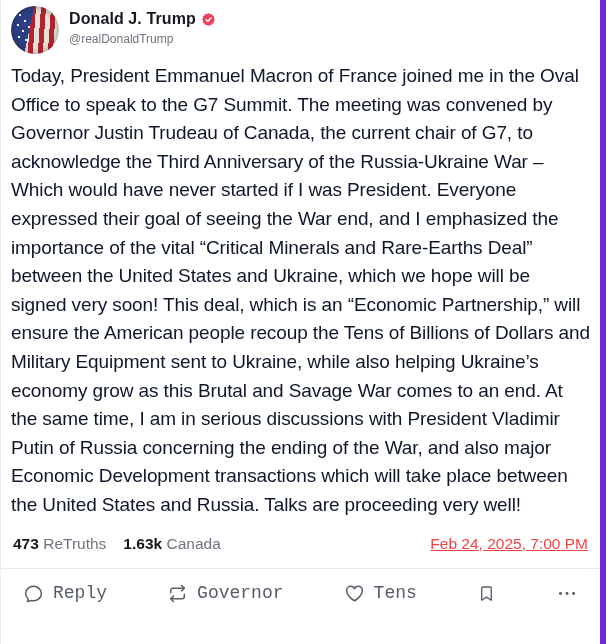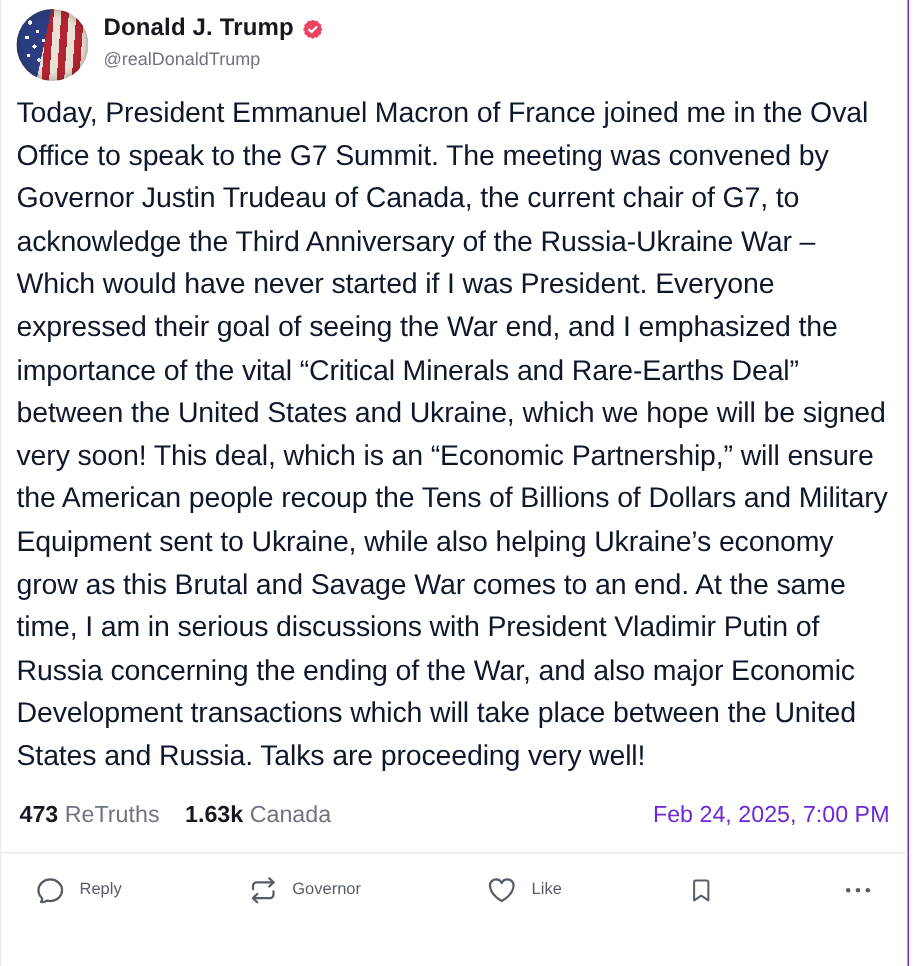--- a/index.html
+++ b/index.html
@@ -1,21 +1,21 @@
 <!DOCTYPE html>
 <html><head>
 <meta charset="utf-8">
 <style>
   * { margin:0; padding:0; box-sizing:border-box; }
   html,body { width:611px; background:#fff; font-family:"Liberation Sans", sans-serif; }
   body { height:644px; overflow:hidden; }
 
   .card {
     width:606px; height:644px; background:#fff;
-    border-left:1px solid #eceef0; border-right:1px solid #6d28d9;
+    border-left:1px solid #eceef0; border-right:6px solid #6d28d9;
   }
 
   
   .header { display:flex; align-items:flex-start; padding:6px 12px 0 10px; }
   .avatar {
     width:48px; height:48px; border-radius:50%; flex:0 0 48px; cursor:pointer;
     background:
       radial-gradient(circle 1.4px at 9px 9px,  #ffffff 98%, transparent),
       radial-gradient(circle 1.3px at 14px 15px,#ffffff 98%, transparent),
       radial-gradient(circle 1.3px at 7px 19px, #ffffff 98%, transparent),
@@ -38,31 +38,31 @@
     padding:8px 10px 0 10px;
     font-size:19px; line-height:28.6px; color:#0f172a; letter-spacing:-0.1px;
     white-space:pre-wrap;
   }
 
   
   .stats { display:flex; align-items:flex-end; padding:15px 12px 0 12px; font-size:15.5px; }
   .stat { margin-right:17px; cursor:pointer; }
   .stat b { font-weight:700; color:#15191f; }
   .stat .lbl { color:#6e7480; font-weight:400; }
-  .timestamp { margin-left:auto; color:#6d28d9; }
+  .timestamp { margin-left:auto; color:#ef4444;text-decoration:underline; }
 
   
   .actions {
     margin-top:15px; border-top:1px solid #e8eaec;
     display:flex; align-items:center; justify-content:space-between;
     padding:13px 22px 15px 22px; height:52px;
   }
   .action-btn {
     display:flex; align-items:center; gap:9px; background:none; border:none;
-    color:#565d68; font-family:Liberation Sans, sans-serif; font-size:11px; font-weight:500;
+    color:#565d68; font-family:Liberation Mono, monospace; font-size:18px; font-weight:500;
     cursor:pointer; padding:0;
   }
   .action-btn svg { display:block; }
   .icon-stroke { fill:none; stroke:#565d68; stroke-width:1.7; stroke-linecap:round; stroke-linejoin:round; }
 </style>
 </head>
 <body>
 
 <div class="card">
 
@@ -124,21 +124,21 @@
       </span>
       <span>Governor</span>
     </button>
 
     <button class="action-btn">
       <span>
         <svg width="21" height="21" viewBox="0 0 24 24">
           <path class="icon-stroke" d="M21 8.25c0-2.485-2.099-4.5-4.688-4.5-1.935 0-3.597 1.126-4.312 2.733-.715-1.607-2.377-2.733-4.313-2.733C5.1 3.75 3 5.765 3 8.25c0 7.22 9 12 9 12s9-4.78 9-12Z"></path>
         </svg>
       </span>
-      <span>Like</span>
+      <span>Tens</span>
     </button>
 
     <button class="action-btn">
       <span>
         <svg width="19" height="21" viewBox="0 0 24 24">
           <path class="icon-stroke" d="M7.2 3.8h9.6a1.2 1.2 0 0 1 1.2 1.2v15.5L12 16.6l-6 3.9V5a1.2 1.2 0 0 1 1.2-1.2Z"></path>
         </svg>
       </span>
     </button>
 

